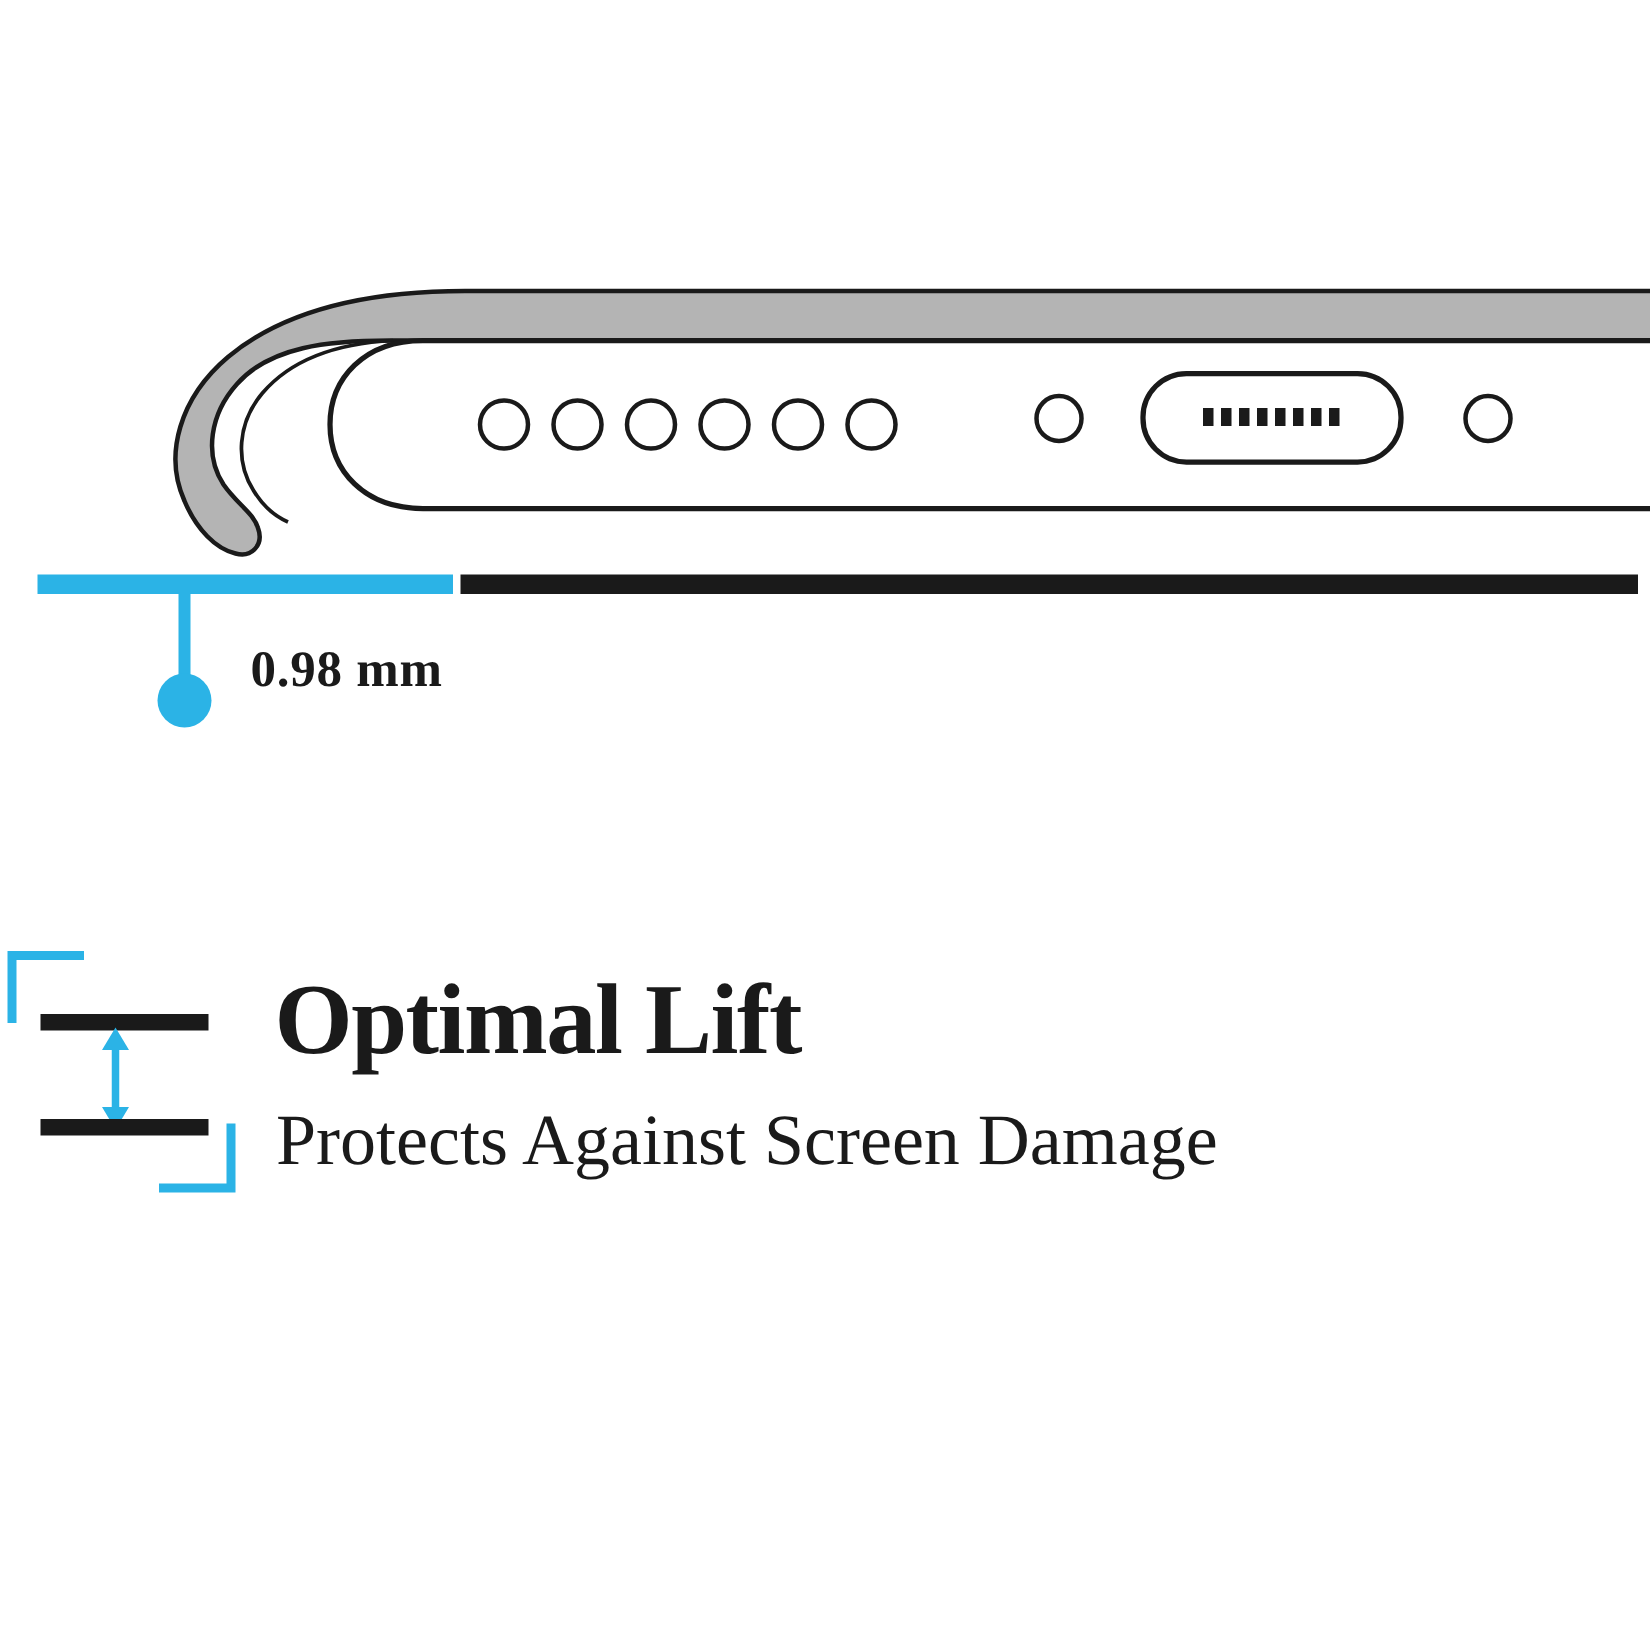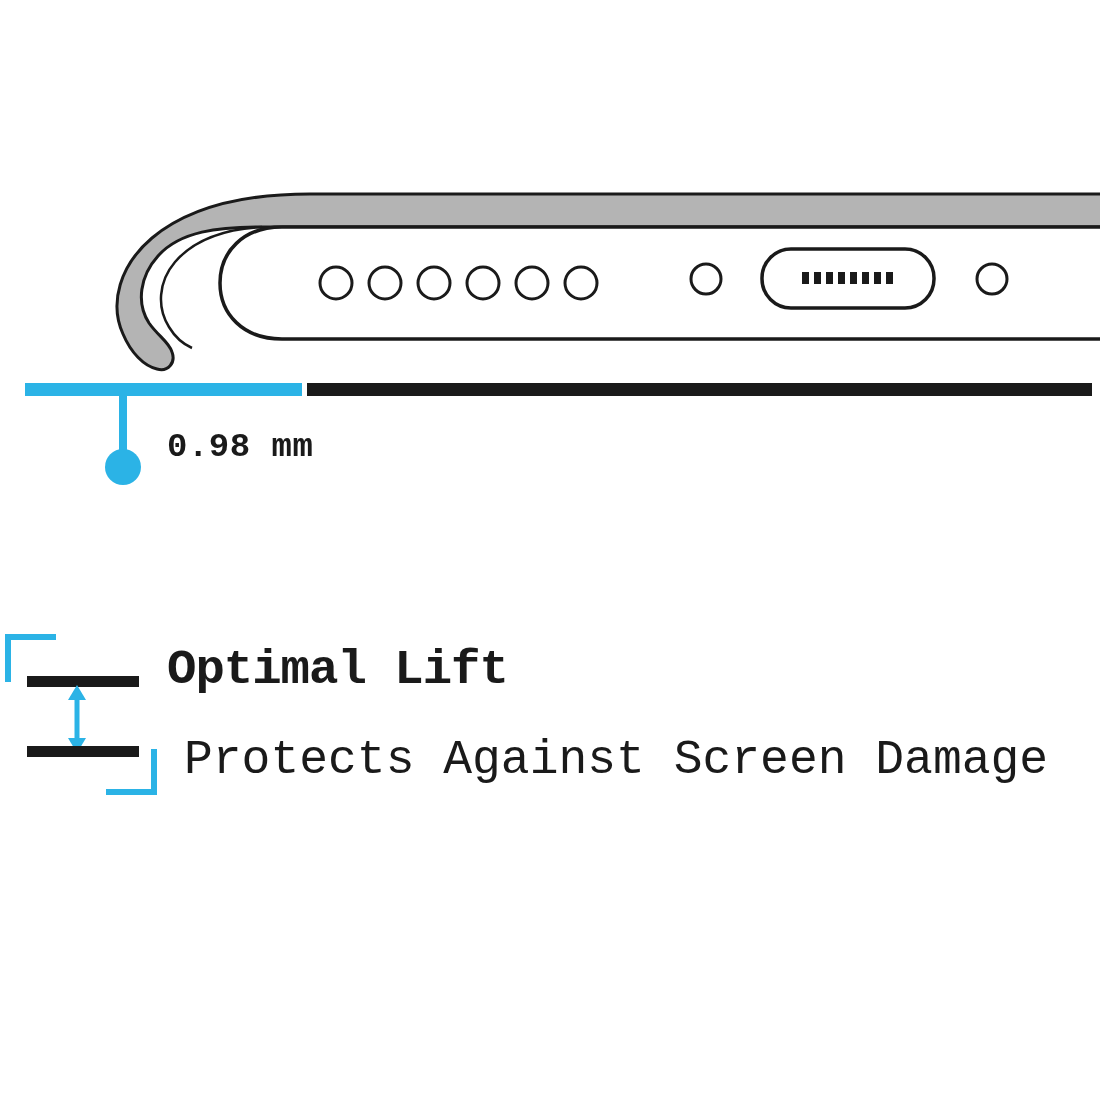--- a/index.html
+++ b/index.html
@@ -1,26 +1,26 @@
 <!DOCTYPE html>
 <html style="--accent: #2bb3e6; --ink: #1a1a1a; --case_gray: #b4b4b4; --white: #ffffff;"><head>
 <meta charset="utf-8">
 <style>
   html,body{margin:0;padding:0;background:#ffffff;}
   .canvas{
     position:relative;width:1100px;height:1100px;background:#ffffff;
-    overflow:hidden;font-family:Liberation Mono, monospace;color:var(--ink,#1a1a1a);
+    overflow:hidden;font-family:Liberation Serif, serif;color:var(--ink,#1a1a1a);
   }
   .abs{position:absolute;}
   .measure-label{
     left:167px;top:428px;font-size:34px;font-weight:700;
     color:var(--ink,#1a1a1a);letter-spacing:0.5px;white-space:nowrap;
   }
   .feature-title{
-    left:167px;top:642px;font-size:49px;font-weight:700;letter-spacing:-1px;
+    left:183px;top:642px;font-size:67px;font-weight:700;letter-spacing:-1px;
     color:var(--ink,#1a1a1a);white-space:nowrap;
   }
   .feature-subtitle{
     left:184px;top:733px;font-size:48px;font-weight:500;letter-spacing:0px;
     color:var(--ink,#1a1a1a);white-space:nowrap;
   }
   svg{display:block;}
 </style>
 </head>
 <body>

